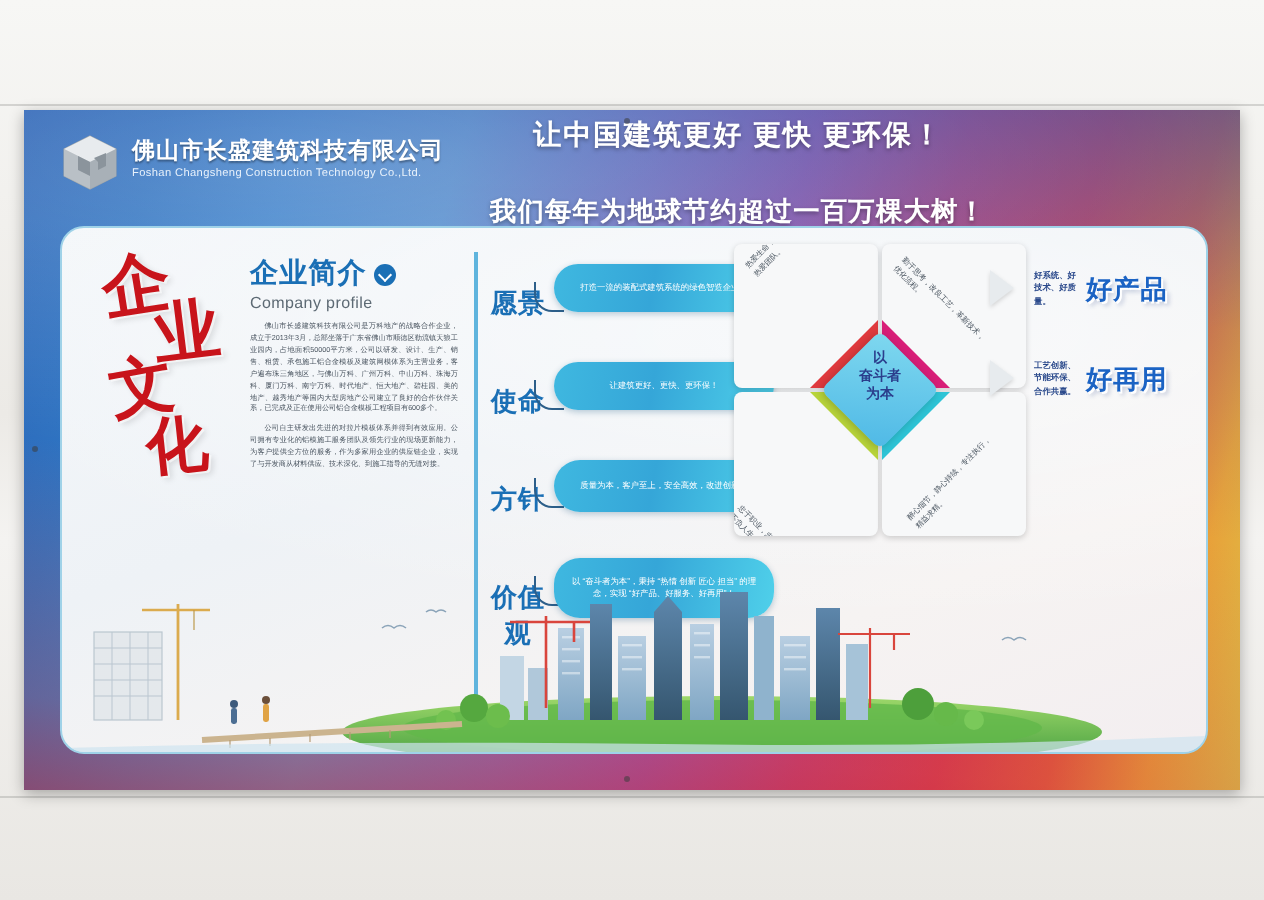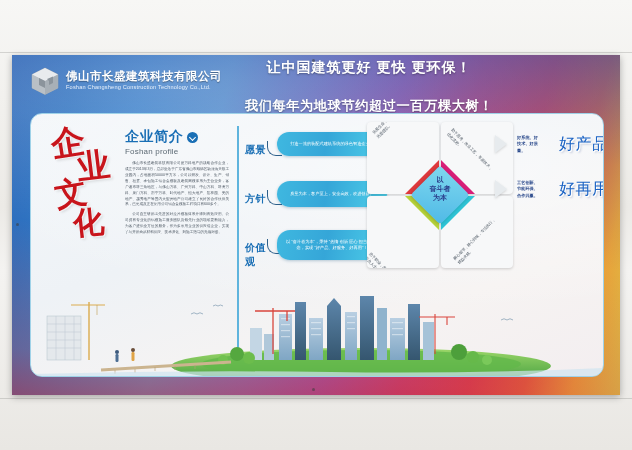--- a/index.html
+++ b/index.html
@@ -68,22 +68,22 @@
               border-right:1.4px solid #fff;border-bottom:1.4px solid #fff;transform:rotate(45deg);}
   .pf-en{font-size:8px;color:#5d6a74;margin-top:1px;letter-spacing:.2px;}
   .pf-body{margin-top:5px;font-size:3.6px;line-height:1.65;color:#4a5560;text-align:justify;}
   .pf-body p{margin:0 0 4px 0;text-indent:2em;}
 
   .divider{position:absolute;left:206px;top:12px;width:1.5px;height:228px;background:#5fb4dd;}
 
   
   .mid{position:absolute;left:214px;top:18px;width:142px;}
   .row{position:relative;height:42px;margin-bottom:7px;}
-  .row-label{position:absolute;left:0;top:11px;font-size:10px;font-weight:bold;color:#1a6fb5;
-             letter-spacing:.5px;width:28px;}
+  .row-label{position:absolute;left:0;top:11px;font-size:13px;font-weight:bold;color:#1a6fb5;
+             letter-spacing:.5px;width:28px;text-align:center;}
   .bubble{position:absolute;left:32px;top:0;width:110px;min-height:24px;border-radius:13px;
           background:linear-gradient(100deg,#3fb8e0 0%,#35a6d8 45%,#4fd0ea 100%);
           box-shadow:0 1px 3px rgba(30,90,130,.3);display:flex;align-items:center;
           justify-content:center;padding:3px 6px;box-sizing:border-box;}
   .bubble-txt{font-size:4.2px;line-height:1.5;color:#ffffff;text-align:center;}
   .tail{position:absolute;left:22px;top:9px;width:14px;height:14px;
         border-left:1.2px solid #2d5f8a;border-bottom:1.2px solid #2d5f8a;
         border-bottom-left-radius:9px;}
   .r3 .bubble{min-height:30px;}
   .r4 .bubble{min-height:26px;}
@@ -116,21 +116,21 @@
           background:linear-gradient(140deg,#7fd8ef,#4fb9e6);border-radius:4px;
           box-shadow:0 1px 4px rgba(0,0,0,.22);}
   .d-core-txt{position:absolute;left:50px;top:56px;width:50px;text-align:center;
               font-size:7px;font-weight:bold;color:#2b3e8c;line-height:1.25;letter-spacing:0;}
 
   
   .goods{position:absolute;left:486px;top:12px;width:86px;}
   .good{position:relative;height:37px;margin-bottom:8px;display:flex;align-items:center;}
   .good-sub{font-size:4.2px;line-height:1.55;color:#2b4a8c;font-weight:bold;width:24px;
             text-align:left;flex:0 0 auto;}
-  .good-big{font-size:16px;font-weight:normal;color:#1b63c4;letter-spacing:.6px;margin-left:18px;
+  .good-big{font-size:13px;font-weight:bold;color:#1b63c4;letter-spacing:.6px;margin-left:2px;
             text-shadow:1px 1px 0 #fff, 2px 2px 2px rgba(30,60,130,.25);white-space:nowrap;}
   .arrow{position:absolute;left:-22px;top:9px;width:0;height:0;
          border-top:9px solid transparent;border-bottom:9px solid transparent;
          border-left:12px solid #e7ebee;filter:drop-shadow(0 1px 1px rgba(0,0,0,.15));}
 
   
   .city{position:absolute;left:0;bottom:0;width:572px;height:88px;overflow:hidden;}
 
   
   .screw{position:absolute;width:3px;height:3px;border-radius:50%;background:rgba(60,60,60,.55);}
@@ -178,35 +178,42 @@
         <span class="c2">业</span>
         <span class="c3">文</span>
         <span class="c4">化</span>
       </div>
 
       <div class="profile">
         <div class="pf-title">
           <span class="pf-cn">企业简介</span>
           <span class="chev"></span>
         </div>
-        <div class="pf-en">Foshan profile</div>
+        <div class="pf-en">Company profile</div>
         <div class="pf-body">
           <p>佛山市长盛建筑科技有限公司是万科地产的战略合作企业，成立于2013年3月，总部坐落于广东省佛山市顺德区勒流镇天狼工业园内，占地面积50000平方米，公司以研发、设计、生产、销售、租赁、承包施工铝合金模板及建筑网模体系为主营业务，客户遍布珠三角地区，与佛山万科、广州万科、中山万科、珠海万科、厦门万科、南宁万科、时代地产、恒大地产、碧桂园、美的地产、越秀地产等国内大型房地产公司建立了良好的合作伙伴关系，已完成及正在使用公司铝合金模板工程项目有600多个。</p>
           <p>公司自主研发出先进的对拉片模板体系并得到有效应用。公司拥有专业化的铝模施工服务团队及领先行业的现场更新能力，为客户提供全方位的服务，作为多家用企业的供应链企业，实现了与开发商从材料供应、技术深化、到施工指导的无缝对接。</p>
         </div>
       </div>
 
       <div class="divider"></div>
 
       <div class="mid">
         <div class="row r1">
           <div class="row-label">愿景</div>
           <div class="tail"></div>
           <div class="bubble">
             <div class="bubble-txt">打造一流的装配式建筑系统的绿色智造企业！</div>
+          </div>
+        </div>
+        <div class="row r2">
+          <div class="row-label">使命</div>
+          <div class="tail"></div>
+          <div class="bubble">
+            <div class="bubble-txt">让建筑更好、更快、更环保！</div>
           </div>
         </div>
         <div class="row r4">
           <div class="row-label">方针</div>
           <div class="tail"></div>
           <div class="bubble">
             <div class="bubble-txt">质量为本，客户至上，安全高效，改进创新。</div>
           </div>
         </div>
         <div class="row r3">

